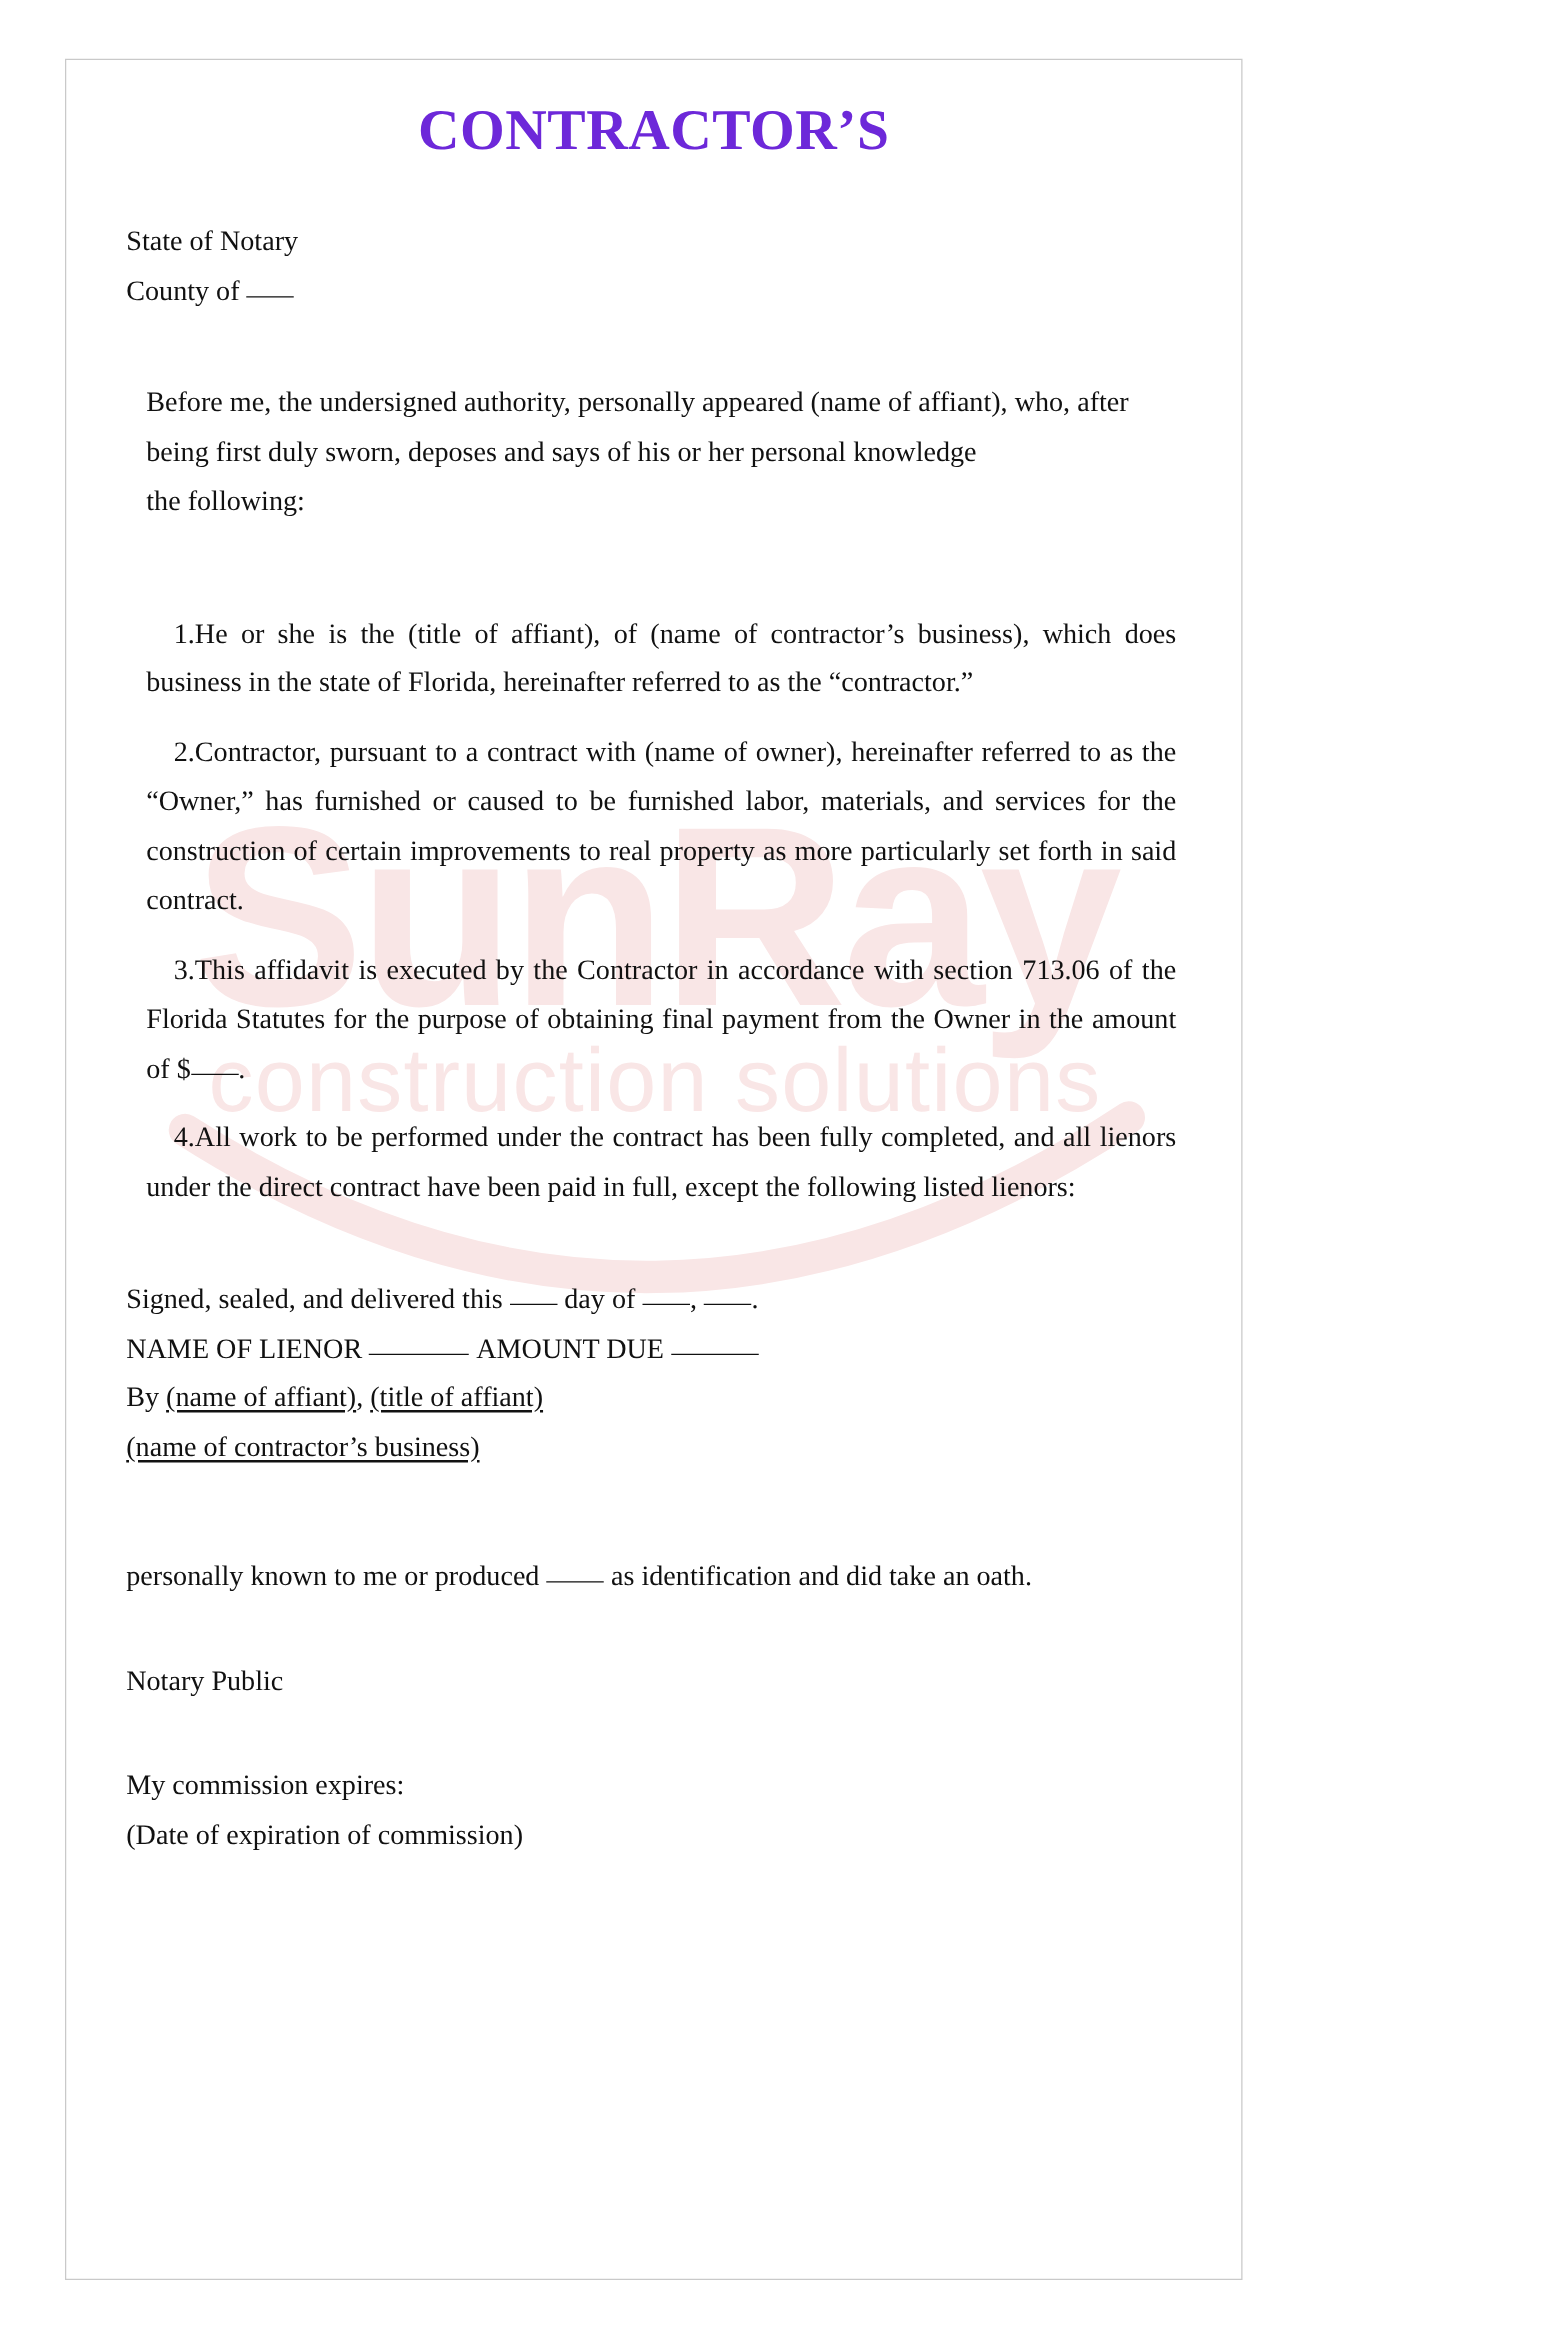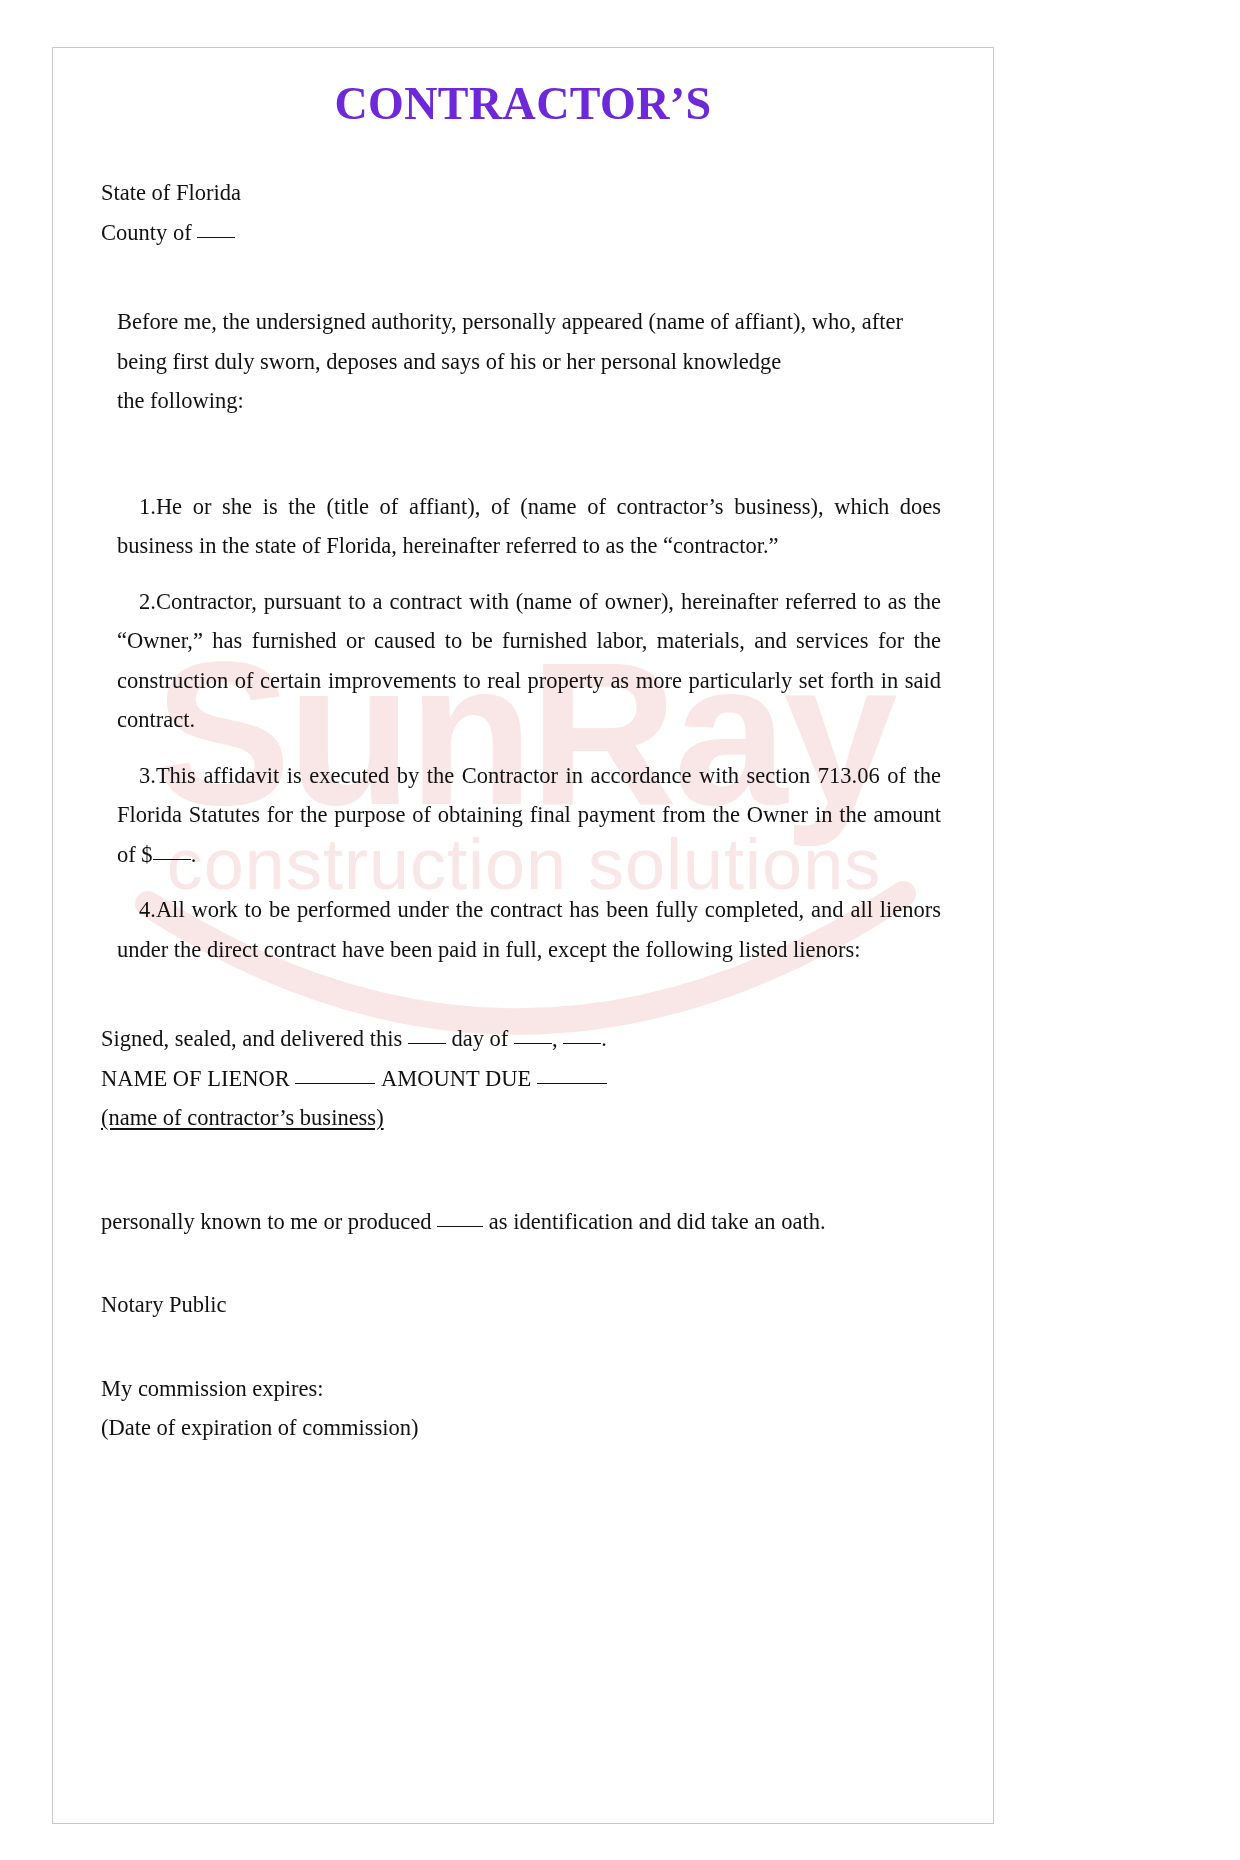--- a/index.html
+++ b/index.html
@@ -125,21 +125,21 @@
     </div>
 
     <div id="content">
 
       <div class="doc-title title-line1">CONTRACTOR’S</div>
 
       <div class="spacer-lg"></div>
 
       <div class="bodywrap">
 
-        <div class="line">State of Florida</div>
+        <div class="line">State of Notary</div>
 
         <div class="line"><span>County of </span><span class="blk w3"></span></div>
 
         <div class="spacer-md"></div>
 
         <p class="para nojust"><span>Before me, the undersigned authority, personally appeared (name of affiant), who, after</span><br><span>being first duly sworn, deposes and says of his or her personal knowledge</span><br><span>the following:</span></p>
 
         <div class="spacer-md"></div>
 
         <p class="para indent"><span>1.</span><span>He or she is the (title of affiant), of (name of contractor’s business), which does business in the state of Florida, hereinafter referred to as the “contractor.”</span></p>
@@ -149,20 +149,21 @@
         <p class="para indent"><span>3.</span><span>This affidavit is executed by the Contractor in accordance with section 713.06 of the Florida Statutes for the purpose of obtaining final payment from the Owner in the amount of $</span><span class="blk w3"></span><span>.</span></p>
 
         <p class="para indent"><span>4.</span><span>All work to be performed under the contract has been fully completed, and all lienors under the direct contract have been paid in full, except the following listed lienors:</span></p>
 
         <div class="spacer-md"></div>
 
         <div class="line"><span>Signed, sealed, and delivered this </span><span class="blk w3"></span><span> day of </span><span class="blk w3"></span><span>, </span><span class="blk w3"></span><span>.</span></div>
 
         <div class="line"><span>NAME OF LIENOR</span>&nbsp;<span class="blk w7"></span>&nbsp;<span>AMOUNT DUE</span>&nbsp;<span class="blk w6"></span></div>
 
+        <div class="line"><span>By </span><span class="u">(name of affiant)</span><span>, </span><span class="u">(title of affiant)</span></div>
 
         <div class="line"><span class="u">(name of contractor’s business)</span></div>
 
         <div class="spacer-lg"></div>
         <div class="spacer-sm"></div>
 
 
         <div class="line"><span>personally known to me or produced </span><span class="blk w4"></span><span> as identification and did take an oath.</span></div>
 
 

